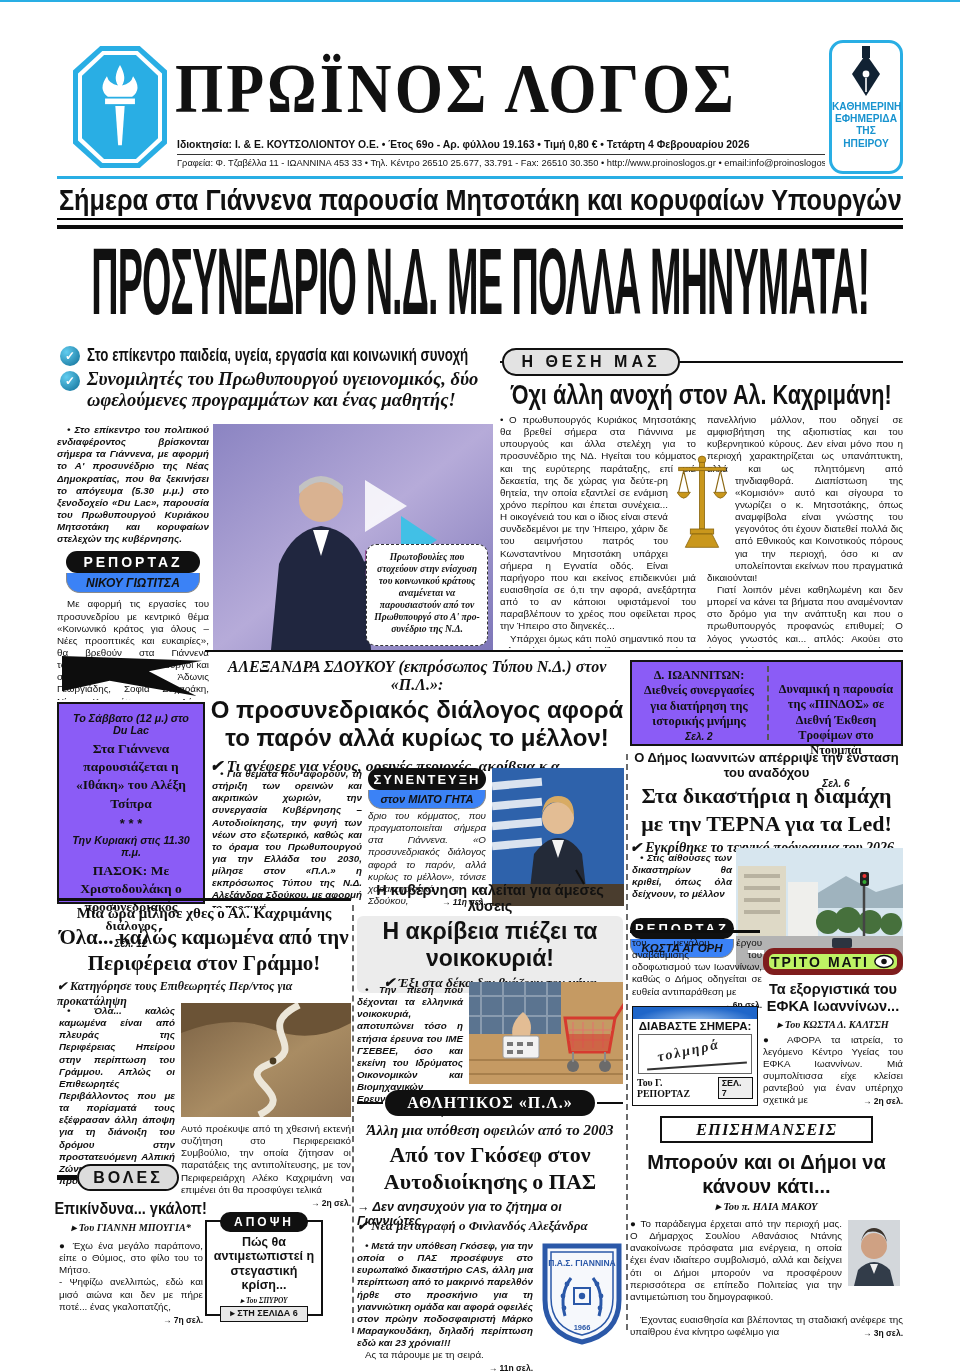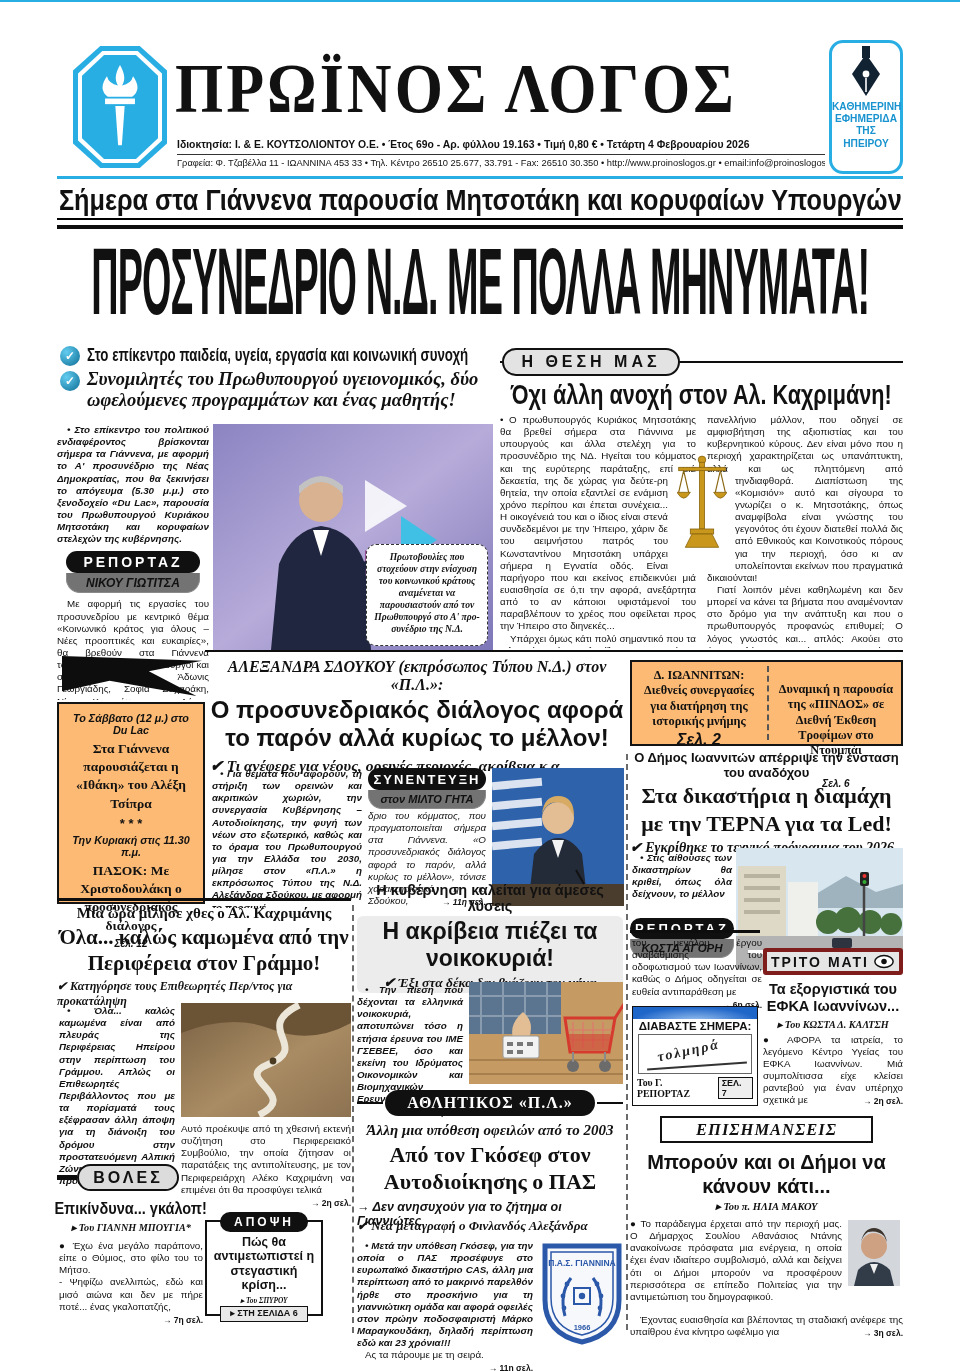--- a/index.html
+++ b/index.html
@@ -11,22 +11,22 @@
   .it{font-style:italic}.bd{font-weight:bold}
   .ctr{text-align:center}
   .fit{display:flex;justify-content:center;align-items:center;overflow:visible}
   .fit>span{white-space:nowrap;display:inline-block}
   .body-t{font-size:9.8px;line-height:1.24;text-align:justify}
   .bi{font-weight:bold;font-style:italic}
   .jump{font-weight:bold;font-size:8.5px;white-space:nowrap;float:right;margin-top:2px}
   .rule{background:#0d0d0d}
   .cyanrule{background:#29aee4}
   .pill-k{background:#101010;color:#fff;border-radius:15px;display:flex;align-items:center;justify-content:center;font-weight:bold;letter-spacing:3px}
-  .pill-g{background:#737373;border:1px solid #8a8a8a;border-top:none;border-radius:0 0 14px 14px;display:flex;align-items:center;justify-content:center;font-weight:bold;font-style:italic}
-  .graybox{background:#fdba74;border:2px solid #141414}
+  .pill-g{background:#3b82f6;border:1px solid #8a8a8a;border-top:none;border-radius:0 0 14px 14px;display:flex;align-items:center;justify-content:center;font-weight:bold;font-style:italic}
+  .graybox{background:#8b5cf6;border:2px solid #141414}
   .chk{display:inline-flex;width:20px;height:20px;border-radius:50%;flex:0 0 20px;
        background:radial-gradient(circle at 32% 30%,#62cdf0,#0d6c94);color:#fff;
        align-items:center;justify-content:center;font-weight:bold;font-size:12px;margin-right:7px;margin-top:2px}
   .oct{clip-path:polygon(29% 0%,71% 0%,100% 20%,100% 80%,71% 100%,29% 100%,0% 80%,0% 20%)}
   .sp-r{float:right;width:28px;height:92px}
   .sp-l{float:left;width:28px;height:92px}
   .dash-v{border-left:2px dashed #6b6b6b}
   .u{}
   .pre{white-space:pre-line}
   svg text{font-family:"Liberation Sans",sans-serif}
@@ -199,21 +199,21 @@
       <line x1="84" y1="102" x2="92" y2="116" stroke="#111" stroke-width="2"></line>
     </svg>
   </div>
 
   <div class="b dash-v" style="left:626px;top:754px;height:576px"></div>
   <div class="b dash-v" style="left:352px;top:905px;height:428px"></div>
 
   <div class="b graybox" style="left:630px;top:660px;width:273px;height:86px">
     <div class="b ctr" style="left:0;top:0;width:134px;height:82px;padding:6px 4px">
       <div class="ser bd" style="font-size:12.3px;line-height:1.25">Δ. ΙΩΑΝΝΙΤΩΝ: Διεθνείς συνεργασίες για διατήρηση της ιστορικής μνήμης</div>
-      <div class="bi" style="font-size:16px;margin-top:2px">Σελ. 2</div>
+      <div class="bi" style="font-size:10px;margin-top:2px">Σελ. 2</div>
     </div>
     <div class="b" style="left:135px;top:4px;height:74px;border-left:2px dashed #555"></div>
     <div class="b ctr" style="left:138px;top:0;width:132px;height:82px;padding:20px 4px">
       <div class="ser bd" style="font-size:12.3px;line-height:1.25">Δυναμική η παρουσία της «ΠΙΝΔΟΣ» σε Διεθνή Έκθεση Τροφίμων στο Ντουμπάι</div>
       <div class="bi" style="font-size:10px;margin-top:19px">Σελ. 6</div>
     </div>
   </div>
 
   <div class="b" style="left:630px;top:750px;width:273px;height:256px">
     <div class="bd u ctr" style="font-size:13px">Ο Δήμος Ιωαννιτών απέρριψε την ένσταση του αναδόχου</div>
@@ -269,21 +269,21 @@
       <span class="ser bi" style="position:absolute;left:18px;top:8px;font-size:14px;letter-spacing:2px;transform:rotate(-12deg);color:#222">τολμηρά</span>
       <span style="position:absolute;left:8px;bottom:6px;width:100px;border-bottom:2px solid #333;transform:rotate(-4deg)"></span>
     </div>
     <div style="display:flex;justify-content:space-between;align-items:center;padding:1px 4px">
       <span class="ser bd" style="font-size:9.8px">Του Γ. ΡΕΠΟΡΤΑΖ</span>
       <span class="bd" style="font-size:9px;border:1.5px solid #111;padding:0 3px;background:#eee">ΣΕΛ. 7</span>
     </div>
   </div>
 
   <div class="b" style="left:763px;top:948px;width:140px;height:166px">
-    <div class="fit" style="width:140px;height:27px;border:4px solid #7f1d1d;border-radius:3px;background:#e5e5e5">
+    <div class="fit" style="width:140px;height:27px;border:6px solid #7f1d1d;border-radius:11px;background:#bef264">
       <span class="bd" style="font-size:14px;letter-spacing:2px;margin-right:4px">ΤΡΙΤΟ ΜΑΤΙ</span>
       <svg width="22" height="15" viewBox="0 0 24 16">
         <ellipse cx="12" cy="8" rx="10" ry="6.5" fill="#fff" stroke="#111" stroke-width="1.6"></ellipse>
         <circle cx="12" cy="8" r="3" fill="#111"></circle>
       </svg>
     </div>
     <div class="bd ctr" style="font-size:14.5px;line-height:1.2;margin-top:6px">Τα εξοργιστικά του ΕΦΚΑ Ιωαννίνων...</div>
     <div class="ser bi ctr" style="font-size:10.2px;margin-top:3px">▸ Του ΚΩΣΤΑ Δ. ΚΑΛΤΣΗ</div>
     <p class="body-t" style="margin-top:4px">
       <span>● ΑΦΟΡΑ τα ιατρεία, το λεγόμενο Κέντρο Υγείας του ΕΦΚΑ Ιωαννίνων. Μιά συμπολίτισσα είχε κλείσει ραντεβού για έναν υπέρηχο σχετικά με</span>

